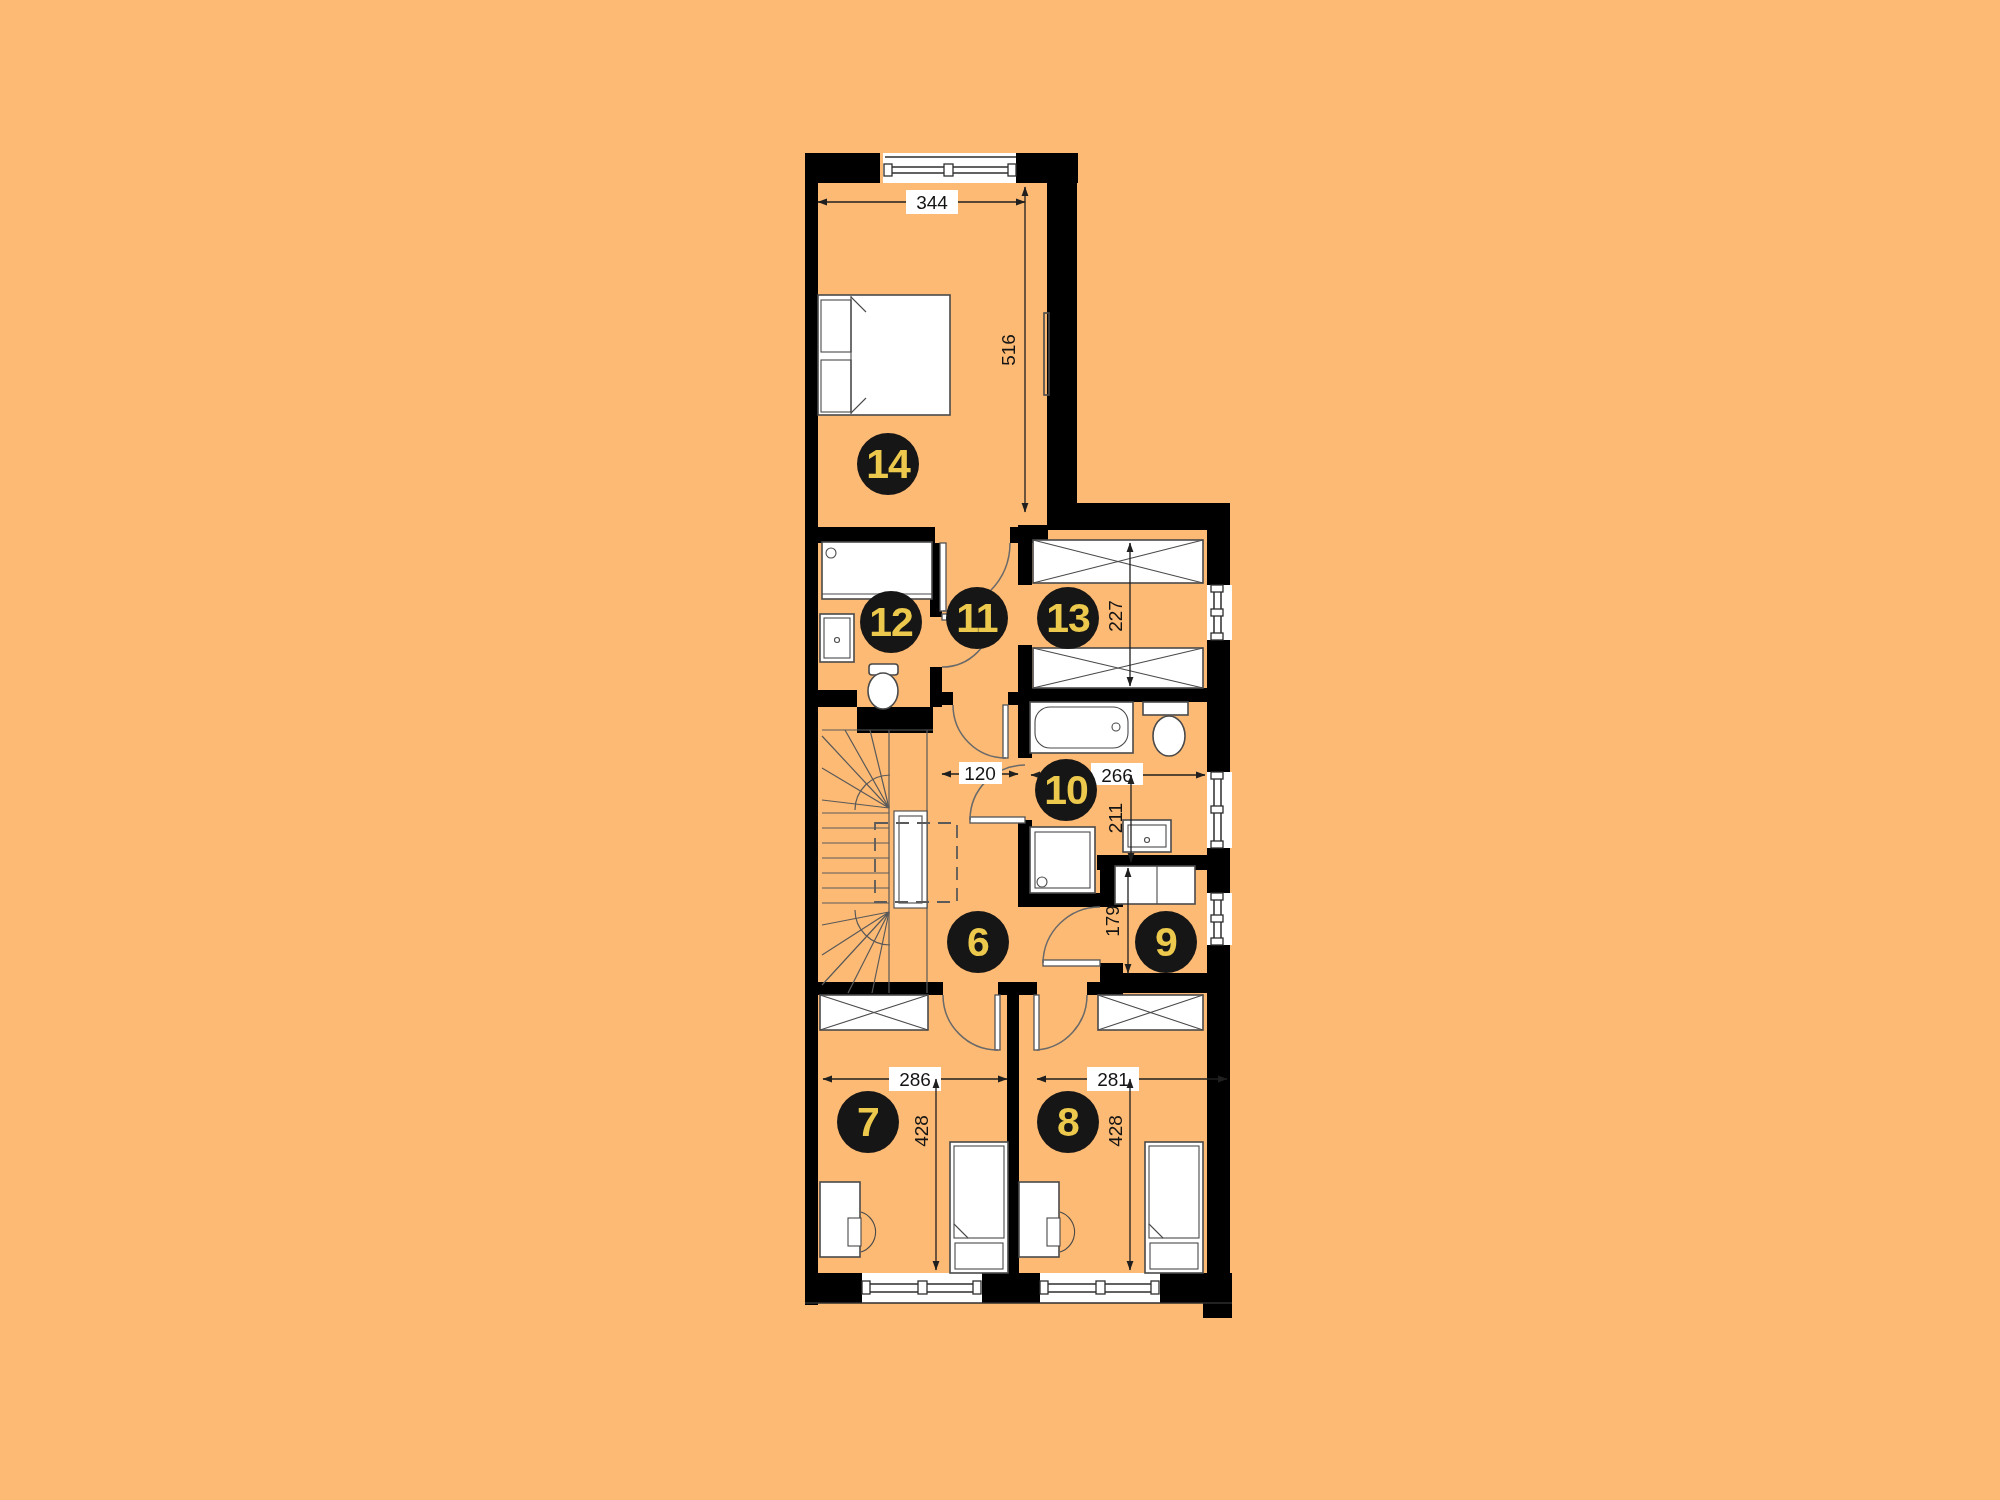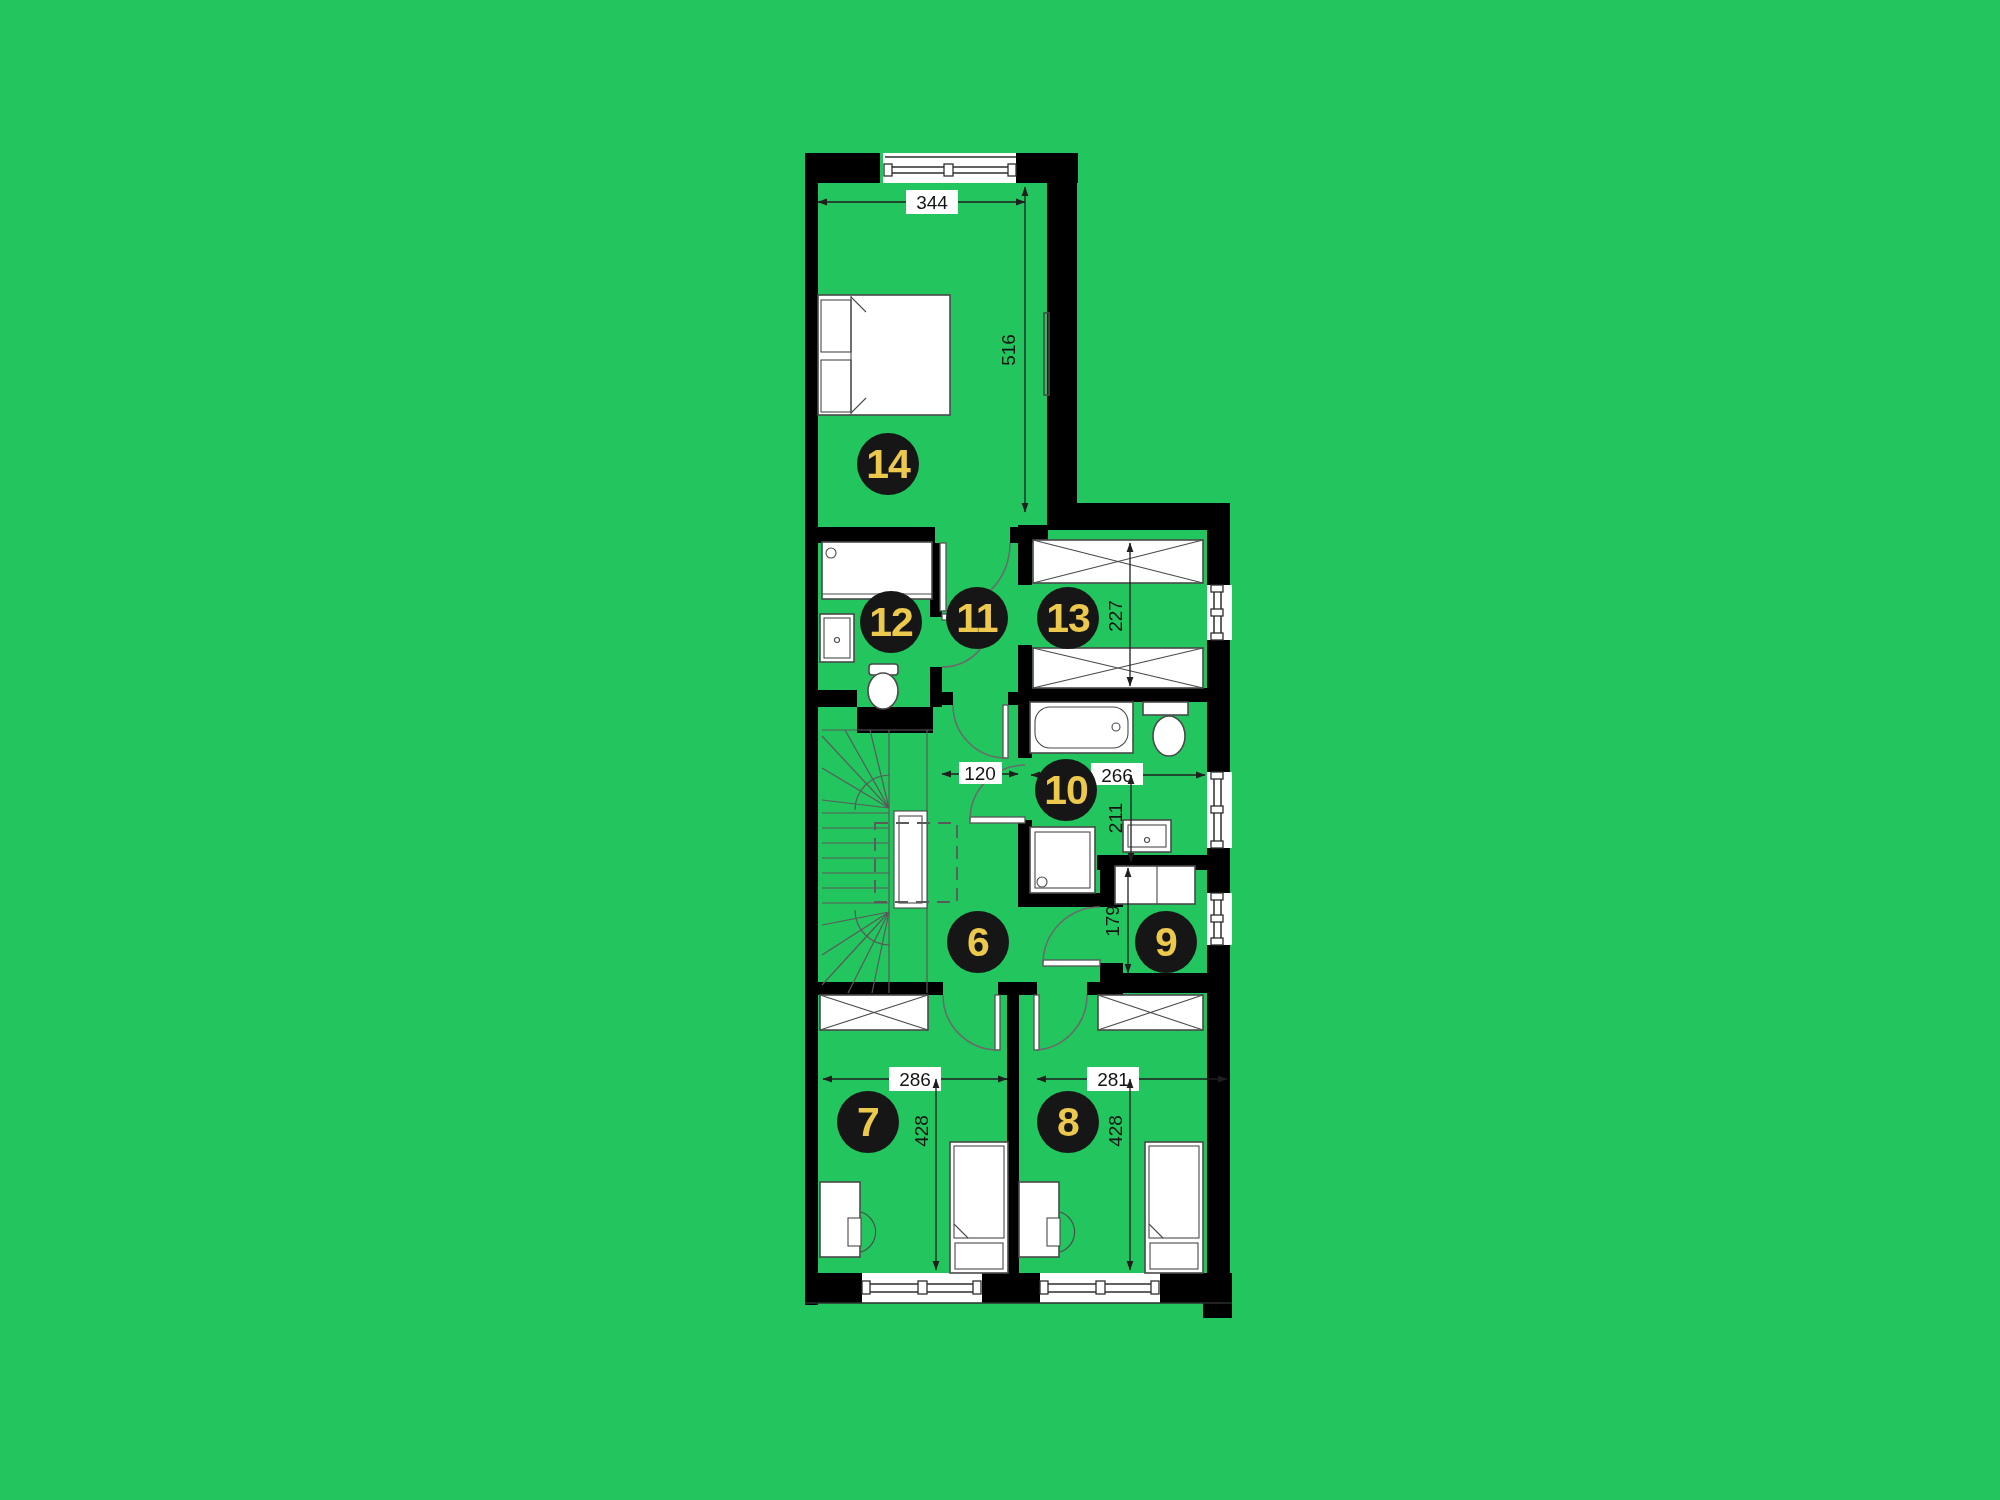--- a/index.html
+++ b/index.html
@@ -1,16 +1,16 @@
 <!DOCTYPE html>
 <html><head>
 <meta charset="utf-8">
 <style>
   html,body{margin:0;padding:0;background:#fff;}
-  .page{position:relative;width:2000px;height:1500px;background:#22c55e;overflow:hidden;
+  .page{position:relative;width:2000px;height:1500px;background:#fdba74;overflow:hidden;
         font-family:"Liberation Sans",sans-serif;}
   svg{display:block;}
   .w{fill:#000000;}
   .f{fill:none;stroke:#4a4a4a;stroke-width:1.6;}
   .ff{fill:#ffffff;stroke:#4a4a4a;stroke-width:1.6;}
   .thin{stroke-width:1.1;}
   .d{stroke:#1f1f1f;stroke-width:1.3;fill:none;}
   .dt{font:19px "Liberation Sans",sans-serif;fill:#141414;text-anchor:middle;}
   .arc{fill:none;stroke:#6a6a6a;stroke-width:1.5;}
   .leaf{fill:#ffffff;stroke:#555555;stroke-width:1.3;}

